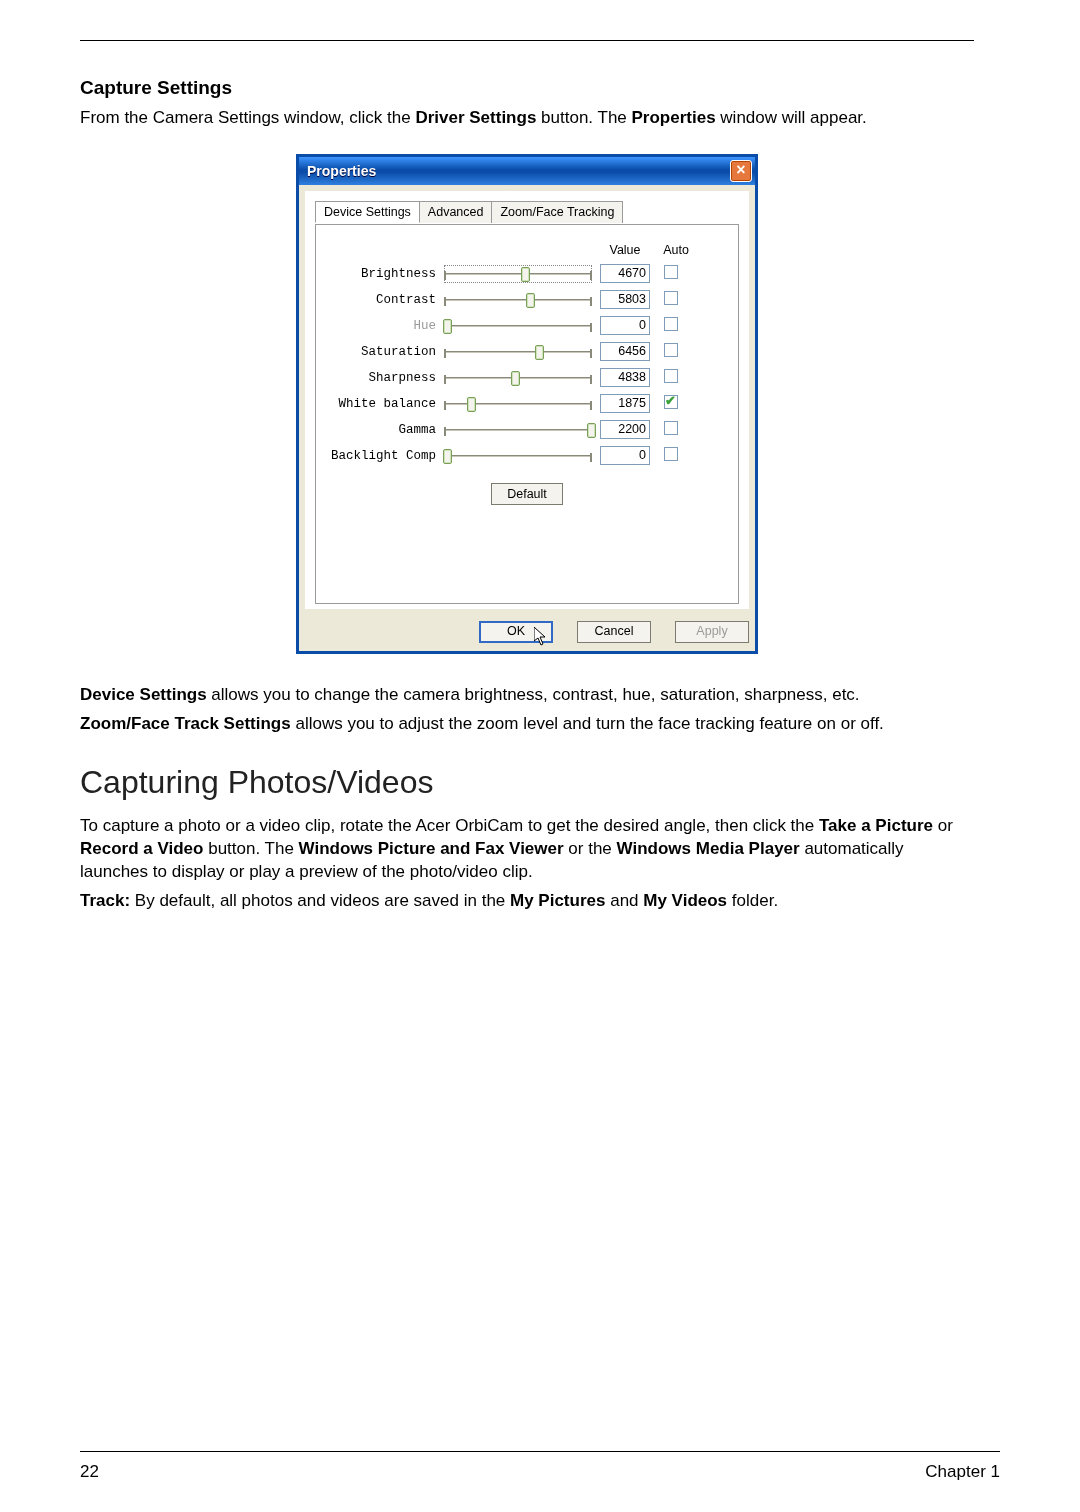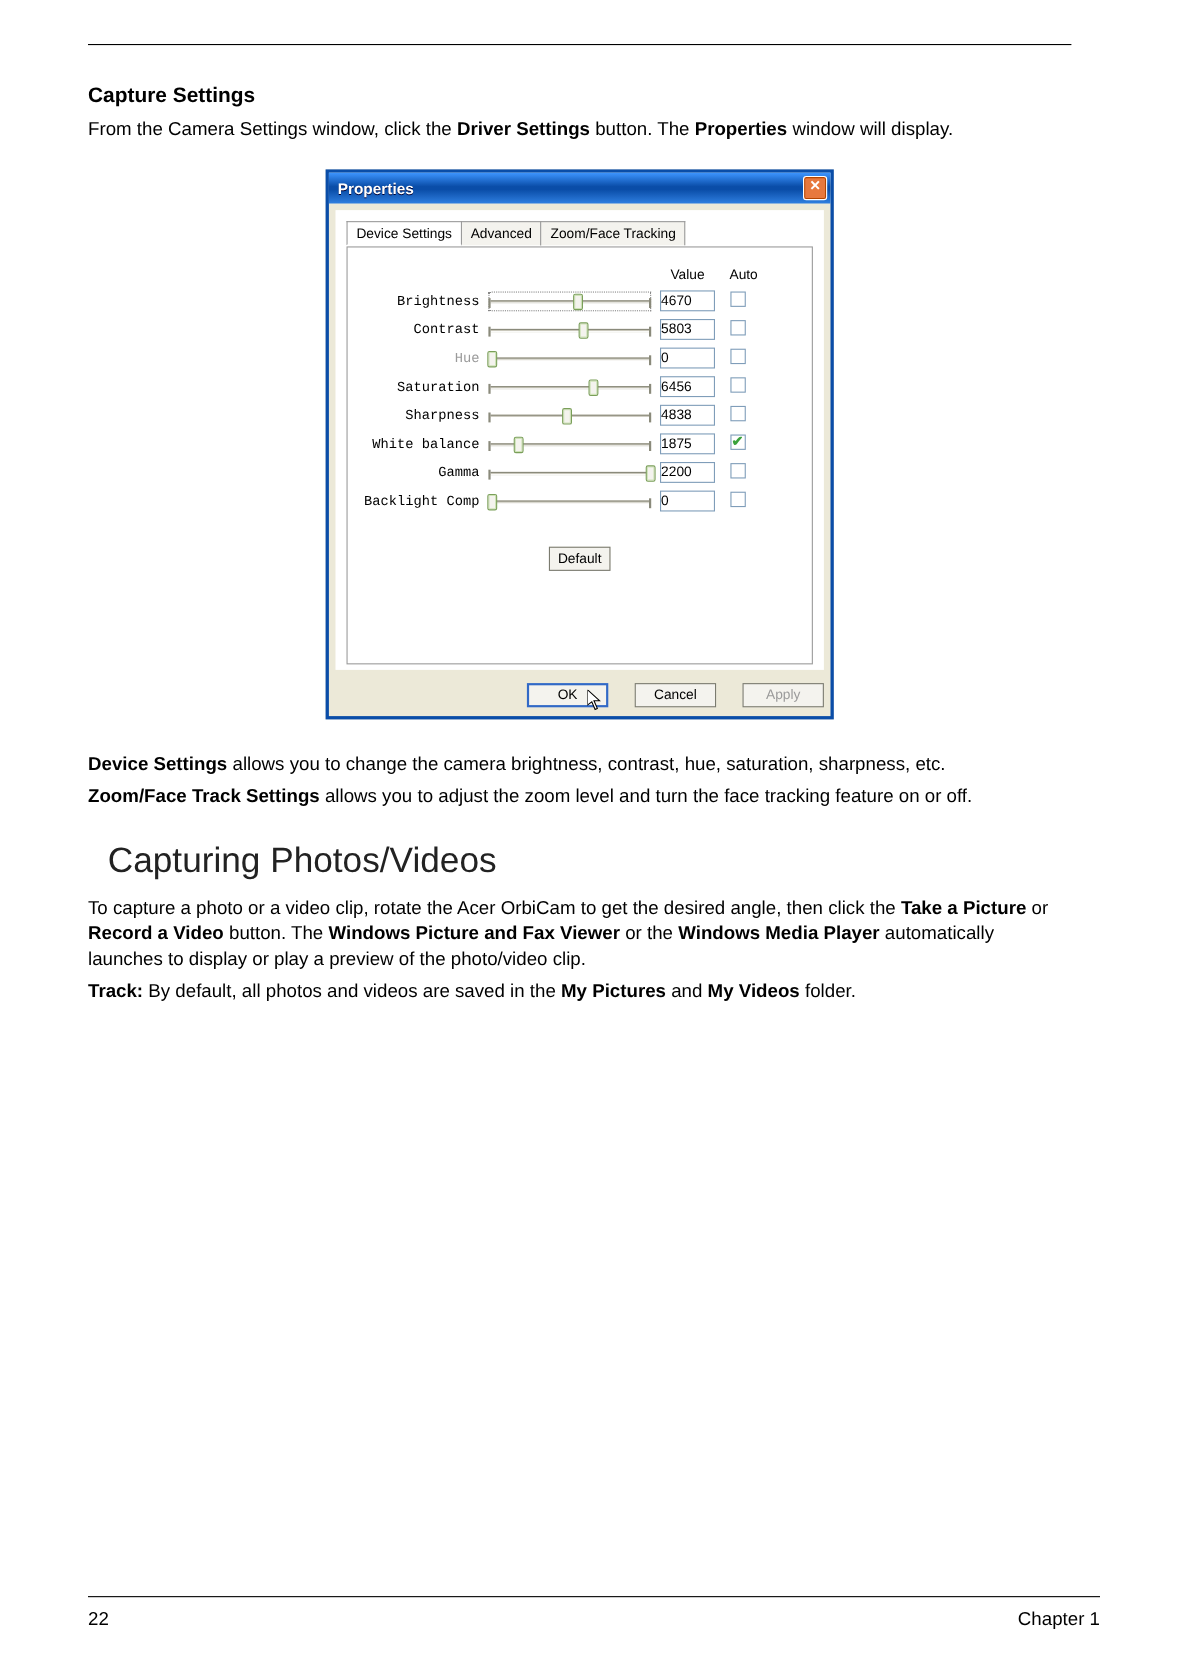--- a/index.html
+++ b/index.html
@@ -16,21 +16,21 @@
     height: 100%;
     position: relative;
   }
   .top-rule { border-top: 1px solid #000; margin: 0 0 36px 0; }
   .bottom-rule { position:absolute; left:80px; right:80px; bottom:60px; border-top:1px solid #000; }
   .page-num { position:absolute; left:80px; bottom:30px; font-size:17px; }
   .chapter { position:absolute; right:80px; bottom:30px; font-size:17px; }
 
   h3.minor { font-family: "Segoe UI", Arial, sans-serif; font-weight: bold; font-size: 19px; margin: 0 0 8px 0; }
   p.body { font-size: 17px; line-height: 1.35; margin: 6px 0; }
-  h2.major { font-family: "Segoe UI", Arial, sans-serif; font-weight: normal; font-size: 32px; margin: 28px 0 14px 18px; color:#222; }
+  h2.major { font-family: "Segoe UI", Arial, sans-serif; font-weight: normal; font-size: 32px; margin: 28px 0 14px 0; color:#222; }
   .indent { margin-left: 26px; }
 
   
   .win {
     width: 462px;
     margin: 24px auto 30px auto;
     border: 3px solid #0A4DA8;
     background: #ECE9D8;
     font-family: Tahoma, Arial, sans-serif;
     font-size: 12.5px;
@@ -76,32 +76,32 @@
     content:""; position:absolute; top:-3px; width:2px; height:9px; background:#8a8a7b;
   }
   .slider .track::before { left:-2px; }
   .slider .track::after { right:-2px; }
   .slider .thumb {
     position:absolute; top:2px; width:9px; height:15px; background:#f4f3ee;
     border:1px solid #7a9f59; border-radius:2px;
     box-shadow: inset 0 0 0 1px #cfe3b8;
   }
   .valbox {
-    width:50px; height:19px; border:1px solid #7F9DB9; background:#fff; text-align:left;
+    width:50px; height:19px; border:1px solid #7F9DB9; background:#fff; text-align:right;
     padding:1px 3px 0 0; font-size:12.5px;
   }
   .chk {
     width:14px; height:14px; border:1px solid #7F9DB9; background:#fff; display:inline-block;
     position:relative; margin-left:6px;
   }
   .chk.checked::after {
     content:"✔"; color:#3BA23B; position:absolute; left:0; top:-3px; font-size:13px; font-weight:bold;
   }
   .defaultbtn {
-    display:block; margin:30px auto 0; width:56px; height:22px; background:#F4F3EE;
+    display:block; margin:16px auto 0; width:72px; height:22px; background:#F4F3EE;
     border:1px solid #7b7b6f; font-size:12.5px; text-align:center; line-height:20px;
   }
   .dlgbtns { display:flex; justify-content:flex-end; gap:24px; padding:6px 6px 8px 0; }
   .dlgbtn {
     width:74px; height:22px; background:#F4F3EE; border:1px solid #7b7b6f;
     font-size:12.5px; text-align:center; line-height:19px;
   }
   .dlgbtn.default { border:2px solid #3169C6; line-height:17px; height:22px; }
   .dlgbtn.disabled { color:#9b9b9b; }
   .cursor { position:relative; }
@@ -113,21 +113,21 @@
 
 <div class="page">
   <div class="top-rule"></div>
 
   <h3 class="minor">Capture Settings</h3>
   <p class="body">
     <span>From the Camera Settings window, click the </span>
     <b>Driver Settings</b>
     <span> button. The </span>
     <b>Properties</b>
-    <span> window will display.</span>
+    <span> window will appear.</span>
   </p>
 
   <div class="win">
     <div class="titlebar">
       <span class="ttl">Properties</span>
       <span class="closebtn">×</span>
     </div>
     <div class="client">
       <div class="tabs">
         <div class="tab active">Device Settings</div>

